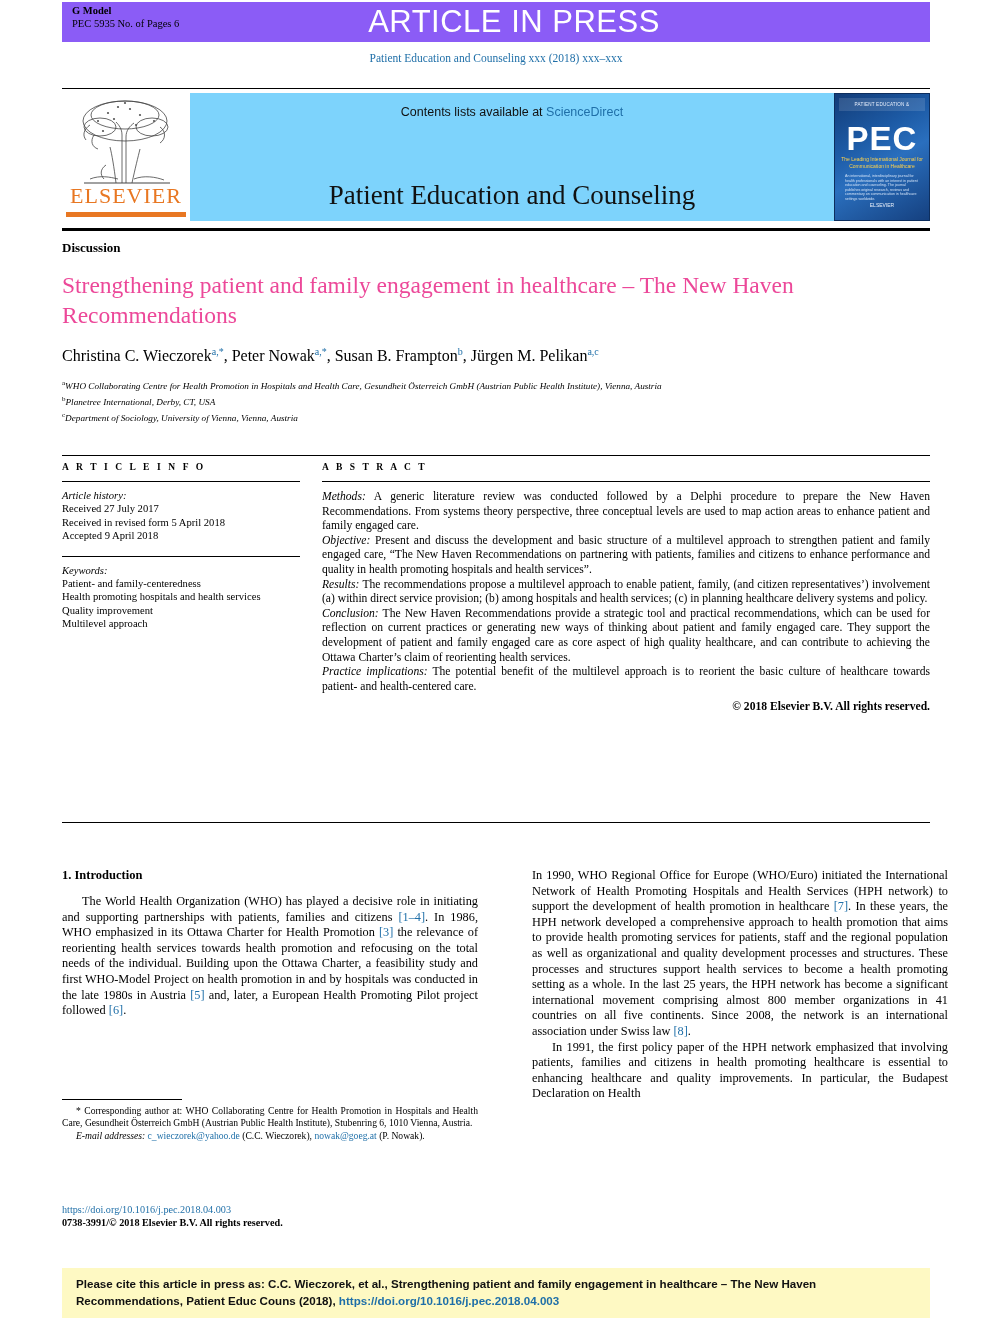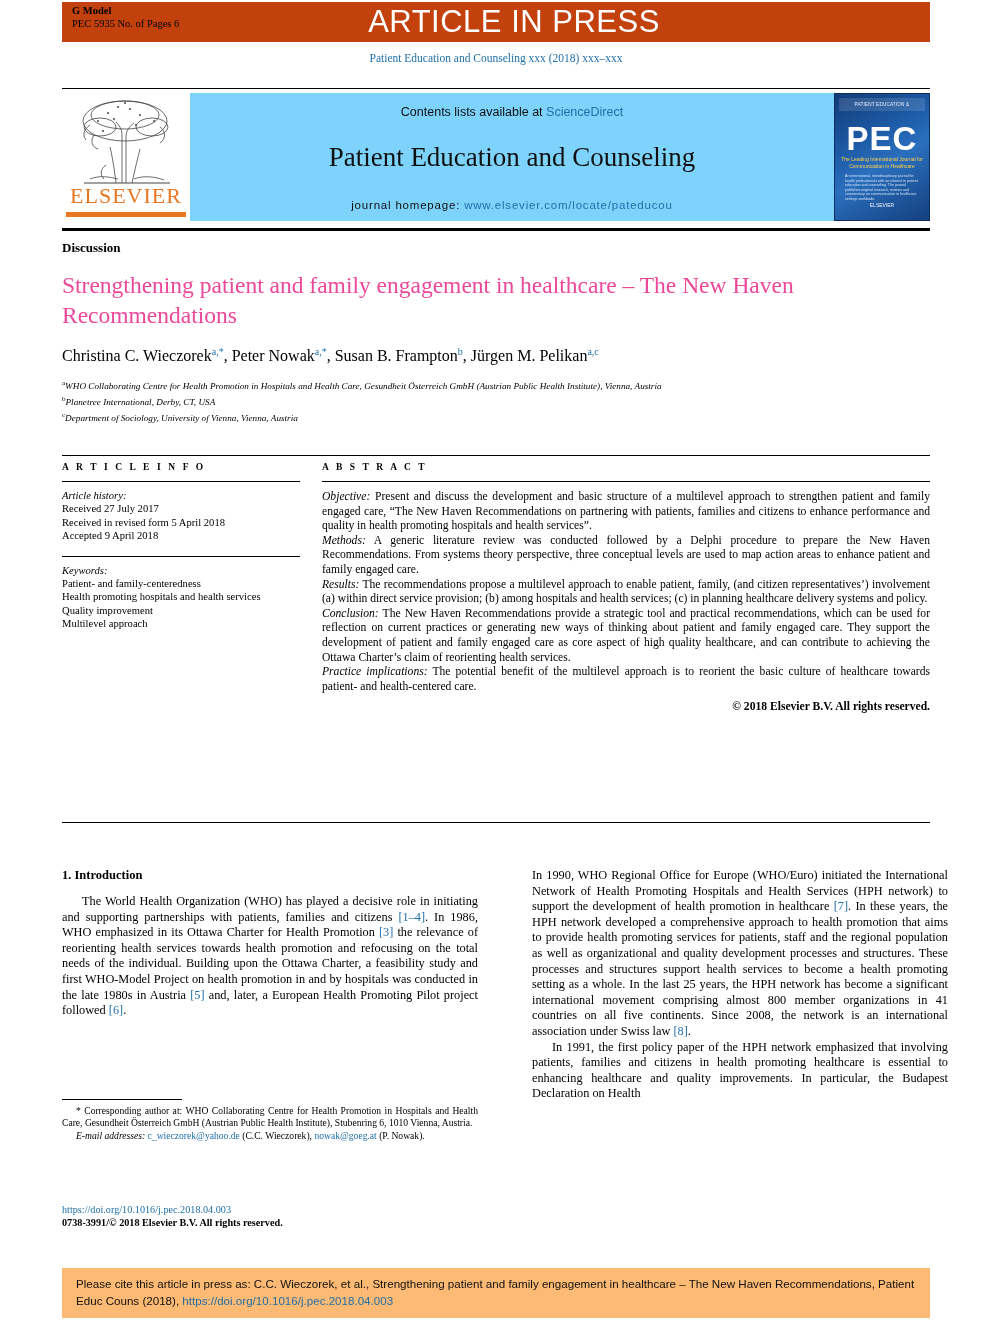--- a/index.html
+++ b/index.html
@@ -20,21 +20,21 @@
     width: 992px;
     height: 1323px;
     box-sizing: border-box;
   }
 
   
   .top-banner {
     position: absolute;
     left: 62px; top: 2px;
     width: 868px; height: 40px;
-    background: #c2410c;
+    background: #8b5cf6;
   }
   .gmodel {
     position: absolute;
     left: 10px; top: 3px;
     font-family: "Liberation Serif", serif;
     font-size: 10.5px;
     line-height: 12.5px;
     color: #000;
   }
   .gmodel .b { font-weight: bold; }
@@ -316,23 +316,24 @@
     line-height: 13px;
   }
   .doi-block .doi { color: #1f6fa8; }
   .doi-block .issn { font-weight: bold; }
 
   
   .cite-box {
     position: absolute;
     left: 62px; top: 1268px;
     width: 868px; height: 50px;
-    background: #fdba74;
+    background: #fef9c3;
     box-sizing: border-box;
     padding: 7px 14px;
+    font-weight: bold;
   }
   .cite-text {
     font-family: "Liberation Sans", sans-serif;
     font-size: 11.6px;
     line-height: 17px;
     color: #111;
   }
   .cite-text .doi { color: #1f6fa8; }
 </style>
 </head>
@@ -387,23 +388,20 @@
         </svg>
         <div class="els-word">ELSEVIER</div>
         <div class="els-bar"></div>
       </div>
 
       <div class="mast-center">
         <div class="contents-line">
           <span>Contents lists available at </span><span class="sd">ScienceDirect</span>
         </div>
         <div class="journal-name">Patient Education and Counseling</div>
-        <div class="homepage-line">
-          <span>journal homepage: </span><span class="url">www.elsevier.com/locate/pateducou</span>
-        </div>
       </div>
 
       <div class="pec-cover">
         <div class="pec-topbar">PATIENT EDUCATION &amp; COUNSELING</div>
         <div class="pec-big">PEC</div>
         <div class="pec-sub">The Leading International Journal
 for Communication in Healthcare</div>
         <div class="pec-body">An international, interdisciplinary journal for health professionals with an interest in patient education and counseling. The journal publishes original research, reviews and commentary on communication in healthcare settings worldwide.</div>
         <div class="pec-foot">ELSEVIER</div>
       </div>
@@ -444,22 +442,22 @@
         <div>Health promoting hospitals and health services</div>
         <div>Quality improvement</div>
         <div>Multilevel approach</div>
       </div>
     </div>
 
     <div class="col-abs">
       <div class="sec-head">A B S T R A C T</div>
       <div class="thin-rule"></div>
       <div class="abs-body">
+        <p><i>Methods:</i><span> A generic literature review was conducted followed by a Delphi procedure to prepare the New Haven Recommendations. From systems theory perspective, three conceptual levels are used to map action areas to enhance patient and family engaged care.</span></p>
         <p><i>Objective:</i><span> Present and discuss the development and basic structure of a multilevel approach to strengthen patient and family engaged care, “The New Haven Recommendations on partnering with patients, families and citizens to enhance performance and quality in health promoting hospitals and health services”.</span></p>
-        <p><i>Methods:</i><span> A generic literature review was conducted followed by a Delphi procedure to prepare the New Haven Recommendations. From systems theory perspective, three conceptual levels are used to map action areas to enhance patient and family engaged care.</span></p>
         <p><i>Results:</i><span> The recommendations propose a multilevel approach to enable patient, family, (and citizen representatives’) involvement (a) within direct service provision; (b) among hospitals and health services; (c) in planning healthcare delivery systems and policy.</span></p>
         <p><i>Conclusion:</i><span> The New Haven Recommendations provide a strategic tool and practical recommendations, which can be used for reflection on current practices or generating new ways of thinking about patient and family engaged care. They support the development of patient and family engaged care as core aspect of high quality healthcare, and can contribute to achieving the Ottawa Charter’s claim of reorienting health services.</span></p>
         <p><i>Practice implications:</i><span> The potential benefit of the multilevel approach is to reorient the basic culture of healthcare towards patient- and health-centered care.</span></p>
         <div class="copyline">© 2018 Elsevier B.V. All rights reserved.</div>
       </div>
     </div>
 
   </div>
   <div class="abs-bottom-rule"></div>
 

